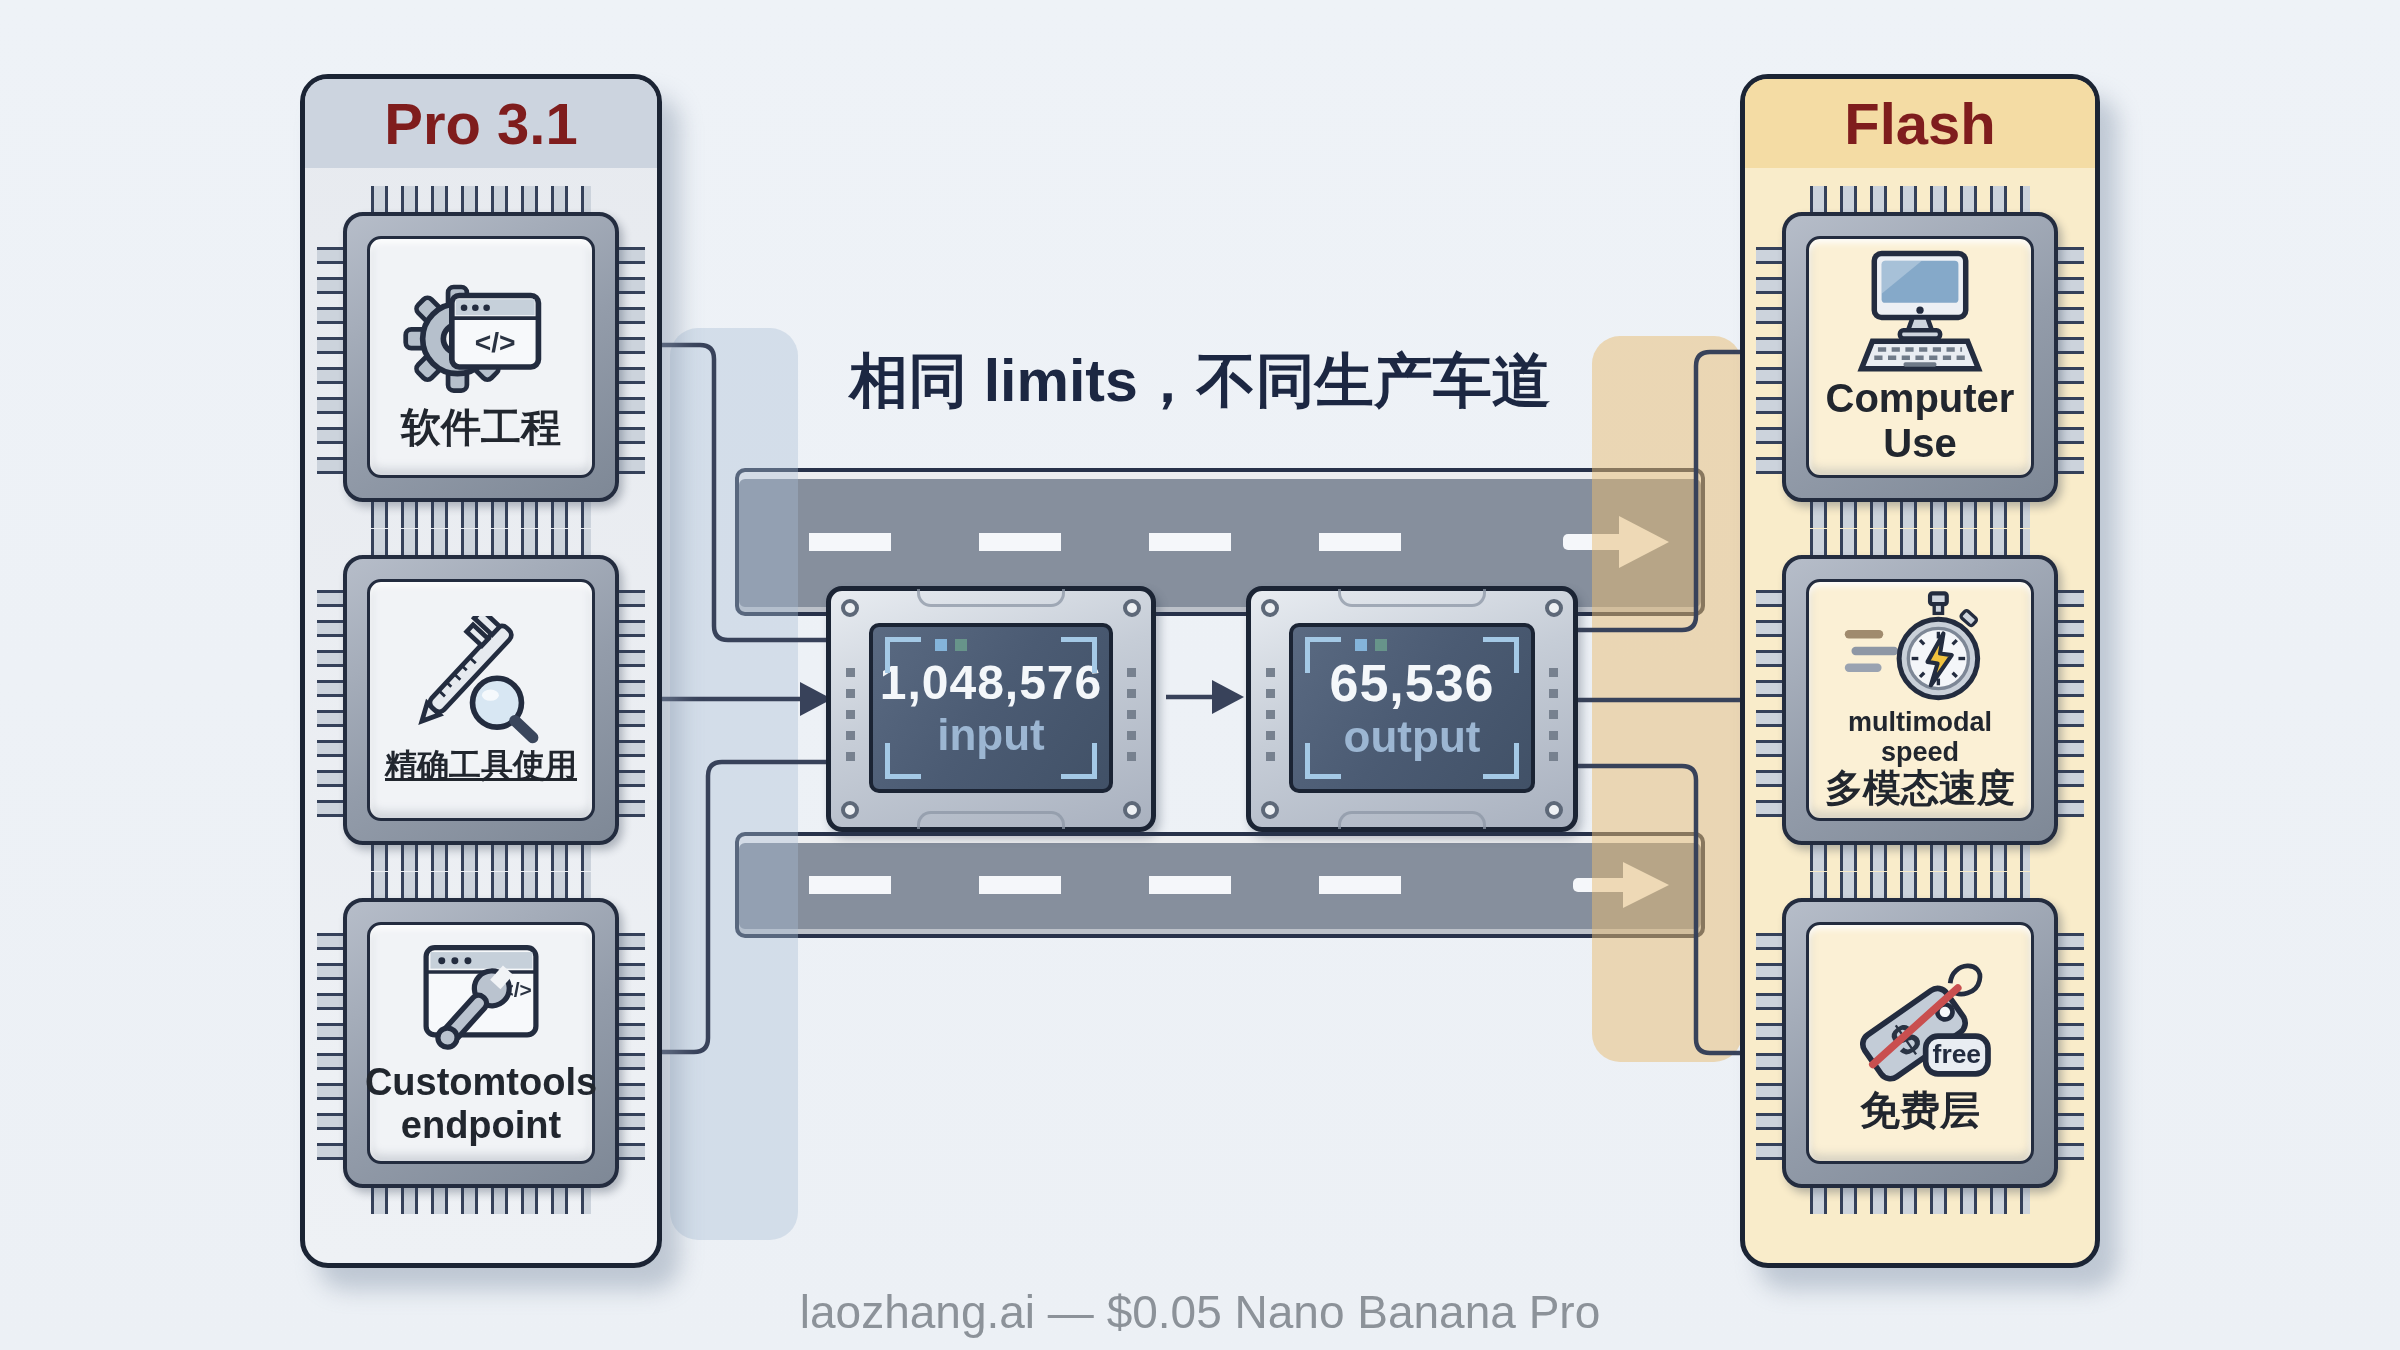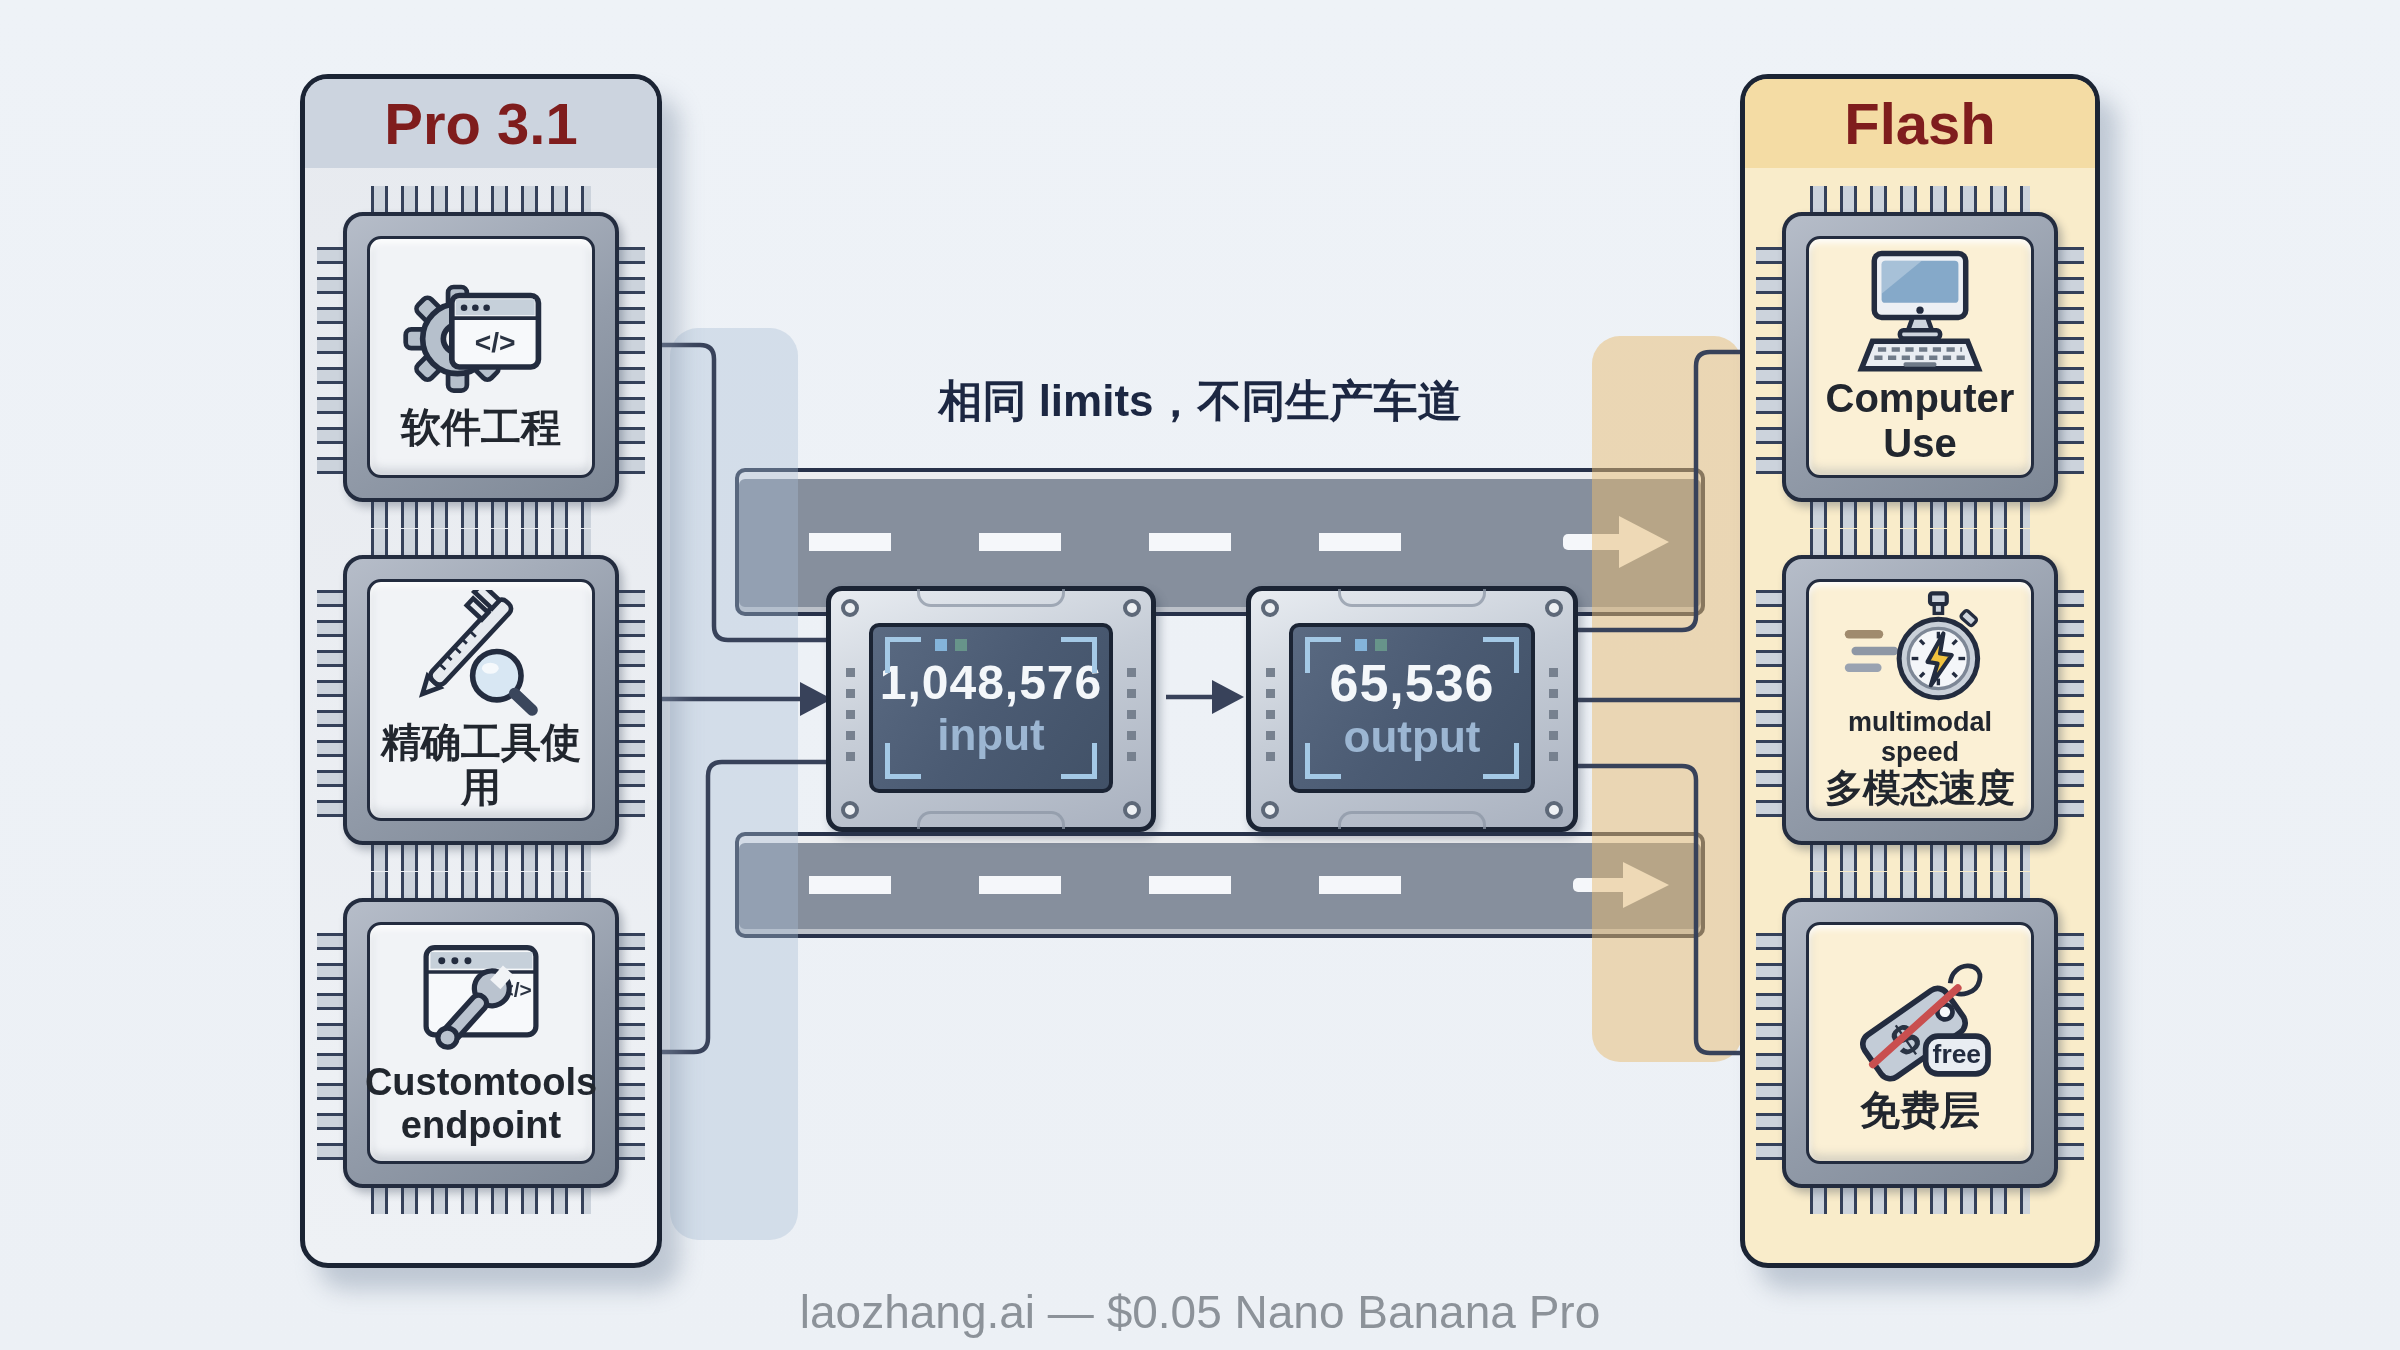--- a/index.html
+++ b/index.html
@@ -81,25 +81,25 @@
   .pins.left { left:0; } .pins.right { right:0; }
   .chip-body { position:absolute; inset:26px; border:4px solid #232c3f; border-radius:20px;
                background:linear-gradient(150deg,#b6bdc9 0%,#939caa 55%,#7e8896 100%);
                box-shadow:4px 5px 8px rgba(44,56,76,.32); }
   .chip-inner { position:absolute; inset:20px; border:3px solid #232c3f; border-radius:14px;
                 background:#f1f3f6; display:flex; flex-direction:column; align-items:center;
                 justify-content:center; padding:8px 4px;
                 box-shadow: inset 0 4px 6px rgba(255,255,255,.9), inset 0 -6px 10px rgba(120,130,145,.28); }
   .flash-chip .chip-inner { background:#fbf0d5; }
   .chip-label { font-weight:800; font-size:40px; color:#21262e; text-align:center; line-height:1.12; }
-  .chip-label.sz36 { font-size:40px; } .chip-label.sz38 { font-size:38px; } .chip-label.sz27 { font-size:27px; }
+  .chip-label.sz36 { font-size:32px;text-decoration:underline; } .chip-label.sz38 { font-size:38px; } .chip-label.sz27 { font-size:27px; }
 
   
   .page-title { position:absolute; left:700px; top:342px; width:1000px; text-align:center;
-                font-size:44px; font-weight:800; color:#1c2742;margin-top:30px; }
+                font-size:59px; font-weight:800; color:#1c2742; }
   .watermark { position:absolute; left:0; top:1285px; width:100%; text-align:center;
                font-size:46px; color:#8c9299; }
 </style>
 </head>
 <body>
 
 <div class="stage">
 
   <div class="road road-top">
     <div class="dashes"></div>

